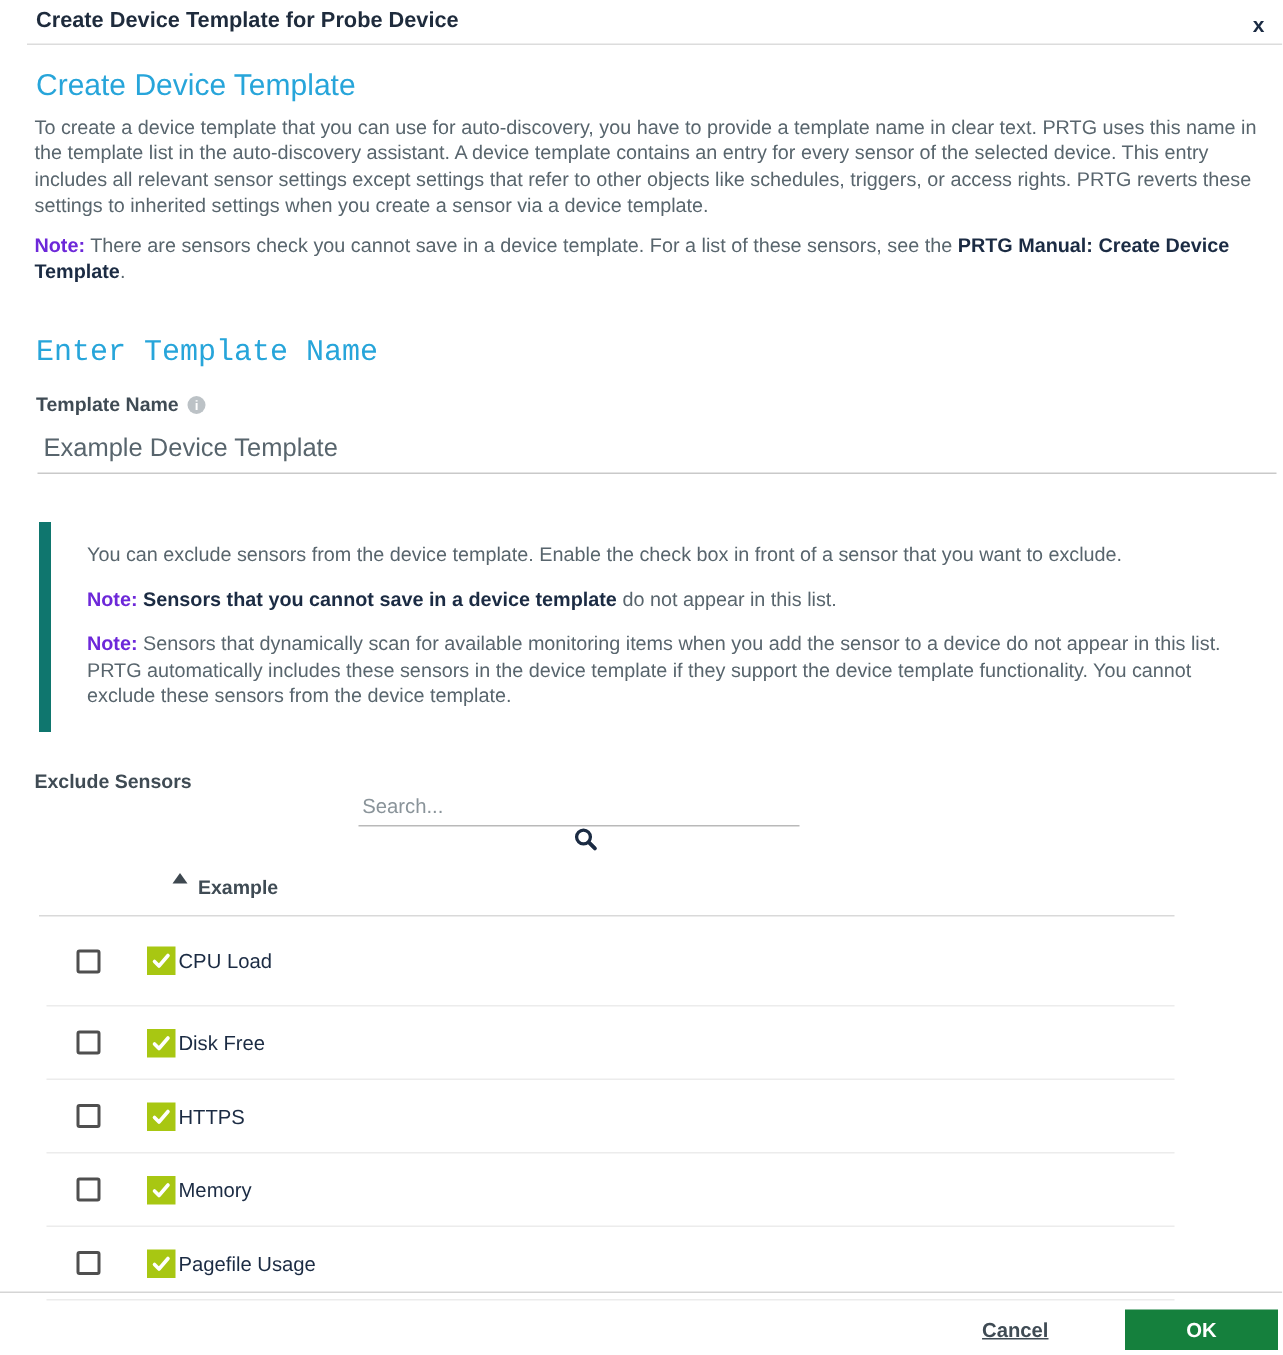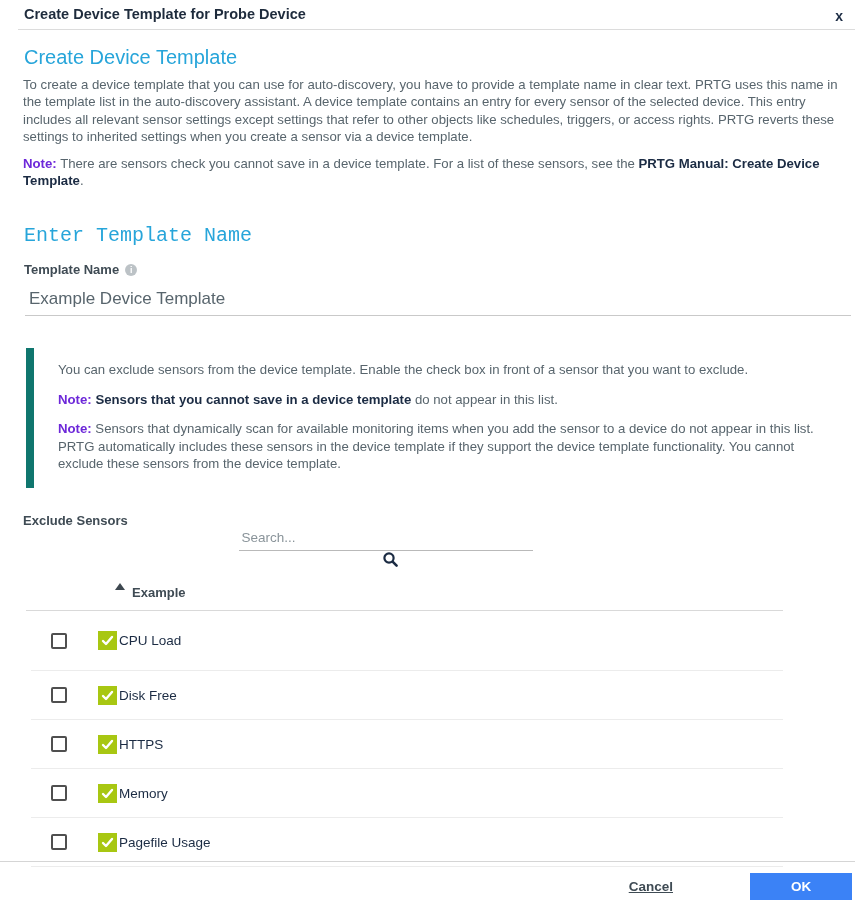--- a/index.html
+++ b/index.html
@@ -129,29 +129,28 @@
 
   
   .dialog-footer {
     position:absolute; left:0; right:0; bottom:0;
     height:42px; border-top:1px solid #d5d5d5;
     display:flex; align-items:center; justify-content:flex-end;
     padding:8px 3px 0 0;
   }
   .cancel-link {
     font-size:13.5px; font-weight:bold; color:#3f4b54;
-    text-decoration:underline; cursor:pointer; margin-right:35px;
+    text-decoration:underline; cursor:pointer; margin-right:51px;
   }
   .ok-button {
     width:102px; height:27px;
-    background:#3b82f6; color:#fff; border:none;
+    background:#15803d; color:#fff; border:none;
     font-size:13.5px; font-weight:bold;
     font-family:"Liberation Sans", sans-serif;
     cursor:pointer;
-    margin-left:42px;
   }
 </style>
 </head>
 <body>
 
 <div class="dialog">
 
   <div class="dialog-header">
     <span class="dialog-title">Create Device Template for Probe Device</span>
     <span class="close-icon">x</span>

